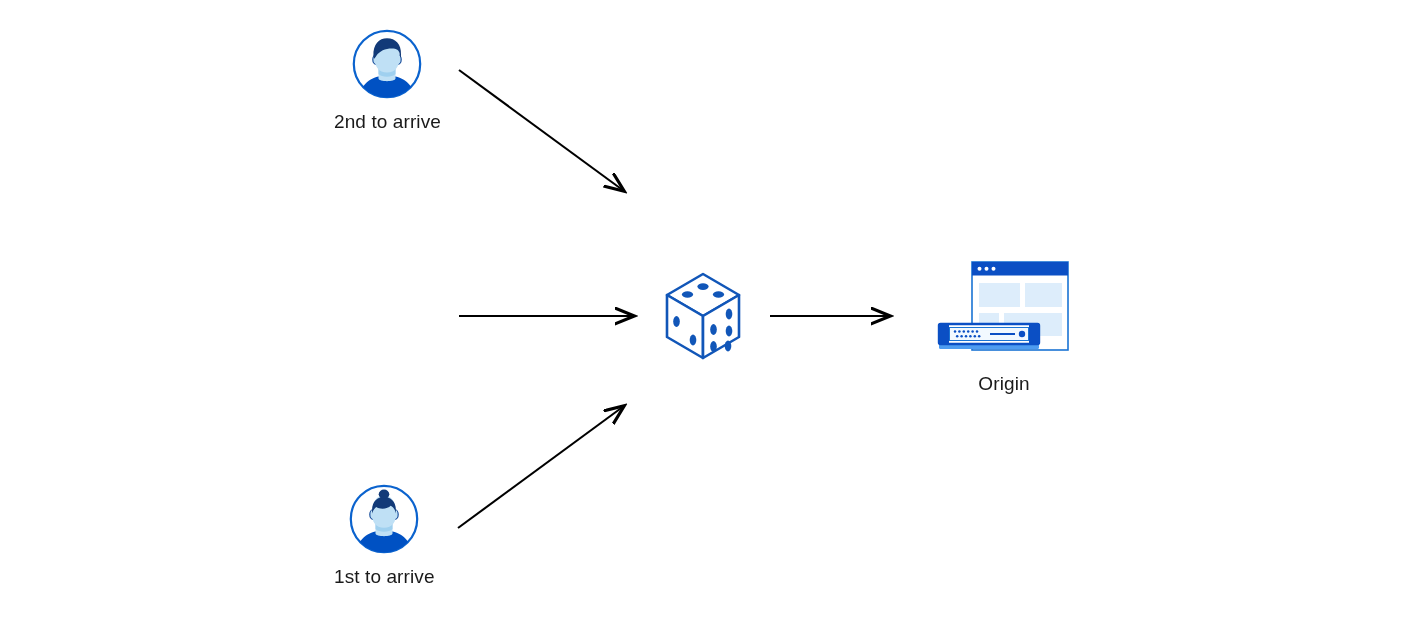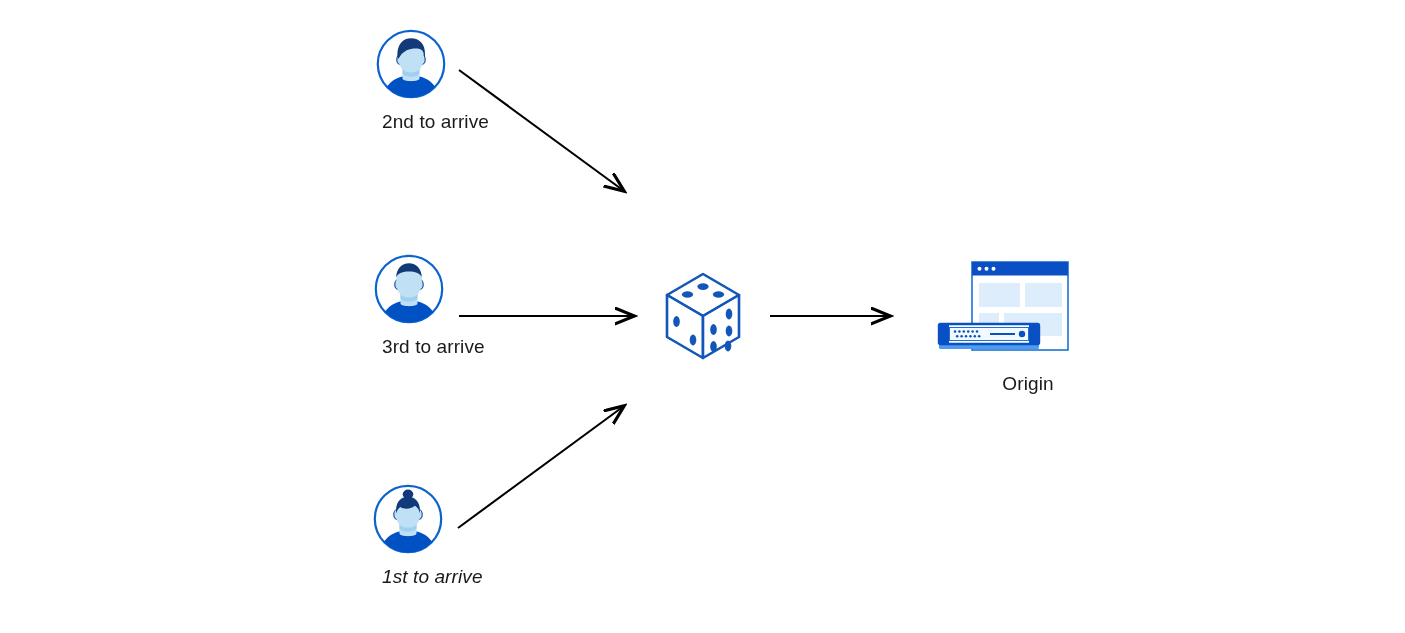--- a/index.html
+++ b/index.html
@@ -23,21 +23,20 @@
     flex-direction: column;
     align-items: center;
   }
   .node-label {
     margin-top: 10px;
     font-size: 19px;
     color: #1a1a1a;
     font-family: "Liberation Sans", sans-serif;
     white-space: nowrap;
     letter-spacing: 0.1px;
-    margin-left: 48px;
   }
   .avatar-wrap { width: 74px; height: 74px; }
   .dice-wrap   { width: 90px; height: 92px; }
   .origin-wrap { width: 136px; height: 105px; }
   svg { display: block; overflow: visible; }
   #arrow-layer {
     position: absolute;
     left: 0; top: 0;
     width: 1405px;
     height: 633px;
@@ -85,46 +84,22 @@
           <path d="M23.4 28.8 C22.9 17.2 29 11.2 37 11.2 C45.6 11.2 51.3 17 51 27.5
                    C50.9 30.8 50.2 32.4 49.6 26.8 C49.2 23.2 46.5 21.5 41.8 21.5
                    C35.2 21.5 29.5 24 26.4 28.8 C25.2 30.7 24.6 31.6 24.2 31.6
                    C23.8 31.6 23.5 30.8 23.4 28.8 Z" fill="#123a78"></path>
         </g>
       </svg>
     </div>
     <div class="node-label">2nd to arrive</div>
   </div>
 
-  <div class="node" style="left:334px; top:252px;">
-    <div class="avatar-wrap">
-      <svg viewBox="0 0 74 74" width="74" height="74" xmlns="http://www.w3.org/2000/svg">
-        <defs>
-          <clipPath id="c3">
-              <circle cx="37" cy="37" r="33.2"></circle>
-            </clipPath>
-        </defs>
-        <circle cx="37" cy="37" r="33.2" fill="#ffffff" stroke="#0b63ce" stroke-width="2.2"></circle>
-        <g clip-path="url(#c3)">
-          <path d="M8 74 C10 56 22.5 48.5 37 48.5 C51.5 48.5 64 56 66 74 Z" fill="#0051c3"></path>
-          <path d="M28.5 41 L28.5 51.5 C28.5 55 45.5 55 45.5 51.5 L45.5 41 Z" fill="#bfe0f5"></path>
-          <path d="M28.5 41 L28.5 47 C31.5 50.5 42.5 50.5 45.5 47 L45.5 41 Z" fill="#9fd0ef"></path>
-          <ellipse cx="26.2" cy="32.5" rx="3.4" ry="5" fill="#bfe0f5" stroke="#1b4f9c" stroke-width="1.2"></ellipse>
-          <ellipse cx="47.8" cy="32.5" rx="3.4" ry="5" fill="#bfe0f5" stroke="#1b4f9c" stroke-width="1.2"></ellipse>
-          <path d="M24.3 30 C24.3 17.5 30.6 12.5 37 12.5 C43.4 12.5 49.7 17.5 49.7 30
-                   C49.7 39.5 45.2 45.6 37 45.6 C28.8 45.6 24.3 39.5 24.3 30 Z" fill="#bfe0f5"></path>
-          <path d="M24 27.5 C24 16.5 29.8 11.2 37 11.2 C44.2 11.2 50 16.5 50 27.5
-                   L50 25.2 C47.5 21.2 43.2 19.6 37 19.6 C30.8 19.6 26.5 21.2 24 25.2 Z" fill="#123a78"></path>
-        </g>
-      </svg>
-    </div>
-    <div class="node-label">3rd to arrive</div>
-  </div>
 
-  <div class="node" style="left:334px; top:482px;font-style:italic;">
+  <div class="node" style="left:334px; top:482px;">
     <div class="avatar-wrap">
       <svg viewBox="0 0 74 74" width="74" height="74" xmlns="http://www.w3.org/2000/svg">
         <defs>
           <clipPath id="c1">
               <circle cx="37" cy="37" r="33.2"></circle>
             </clipPath>
         </defs>
         <circle cx="37" cy="37" r="33.2" fill="#ffffff" stroke="#0b63ce" stroke-width="2.2"></circle>
         <g clip-path="url(#c1)">
           <path d="M8 74 C10 56 22.5 48.5 37 48.5 C51.5 48.5 64 56 66 74 Z" fill="#0051c3"></path>

